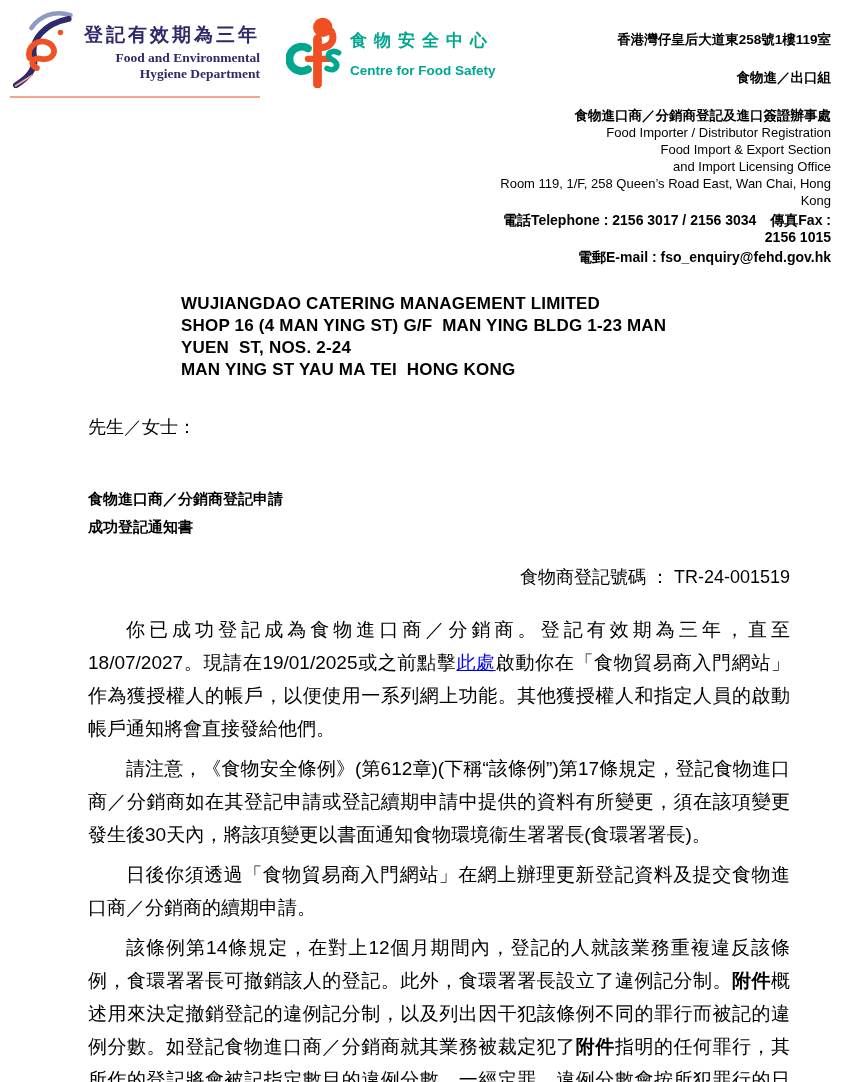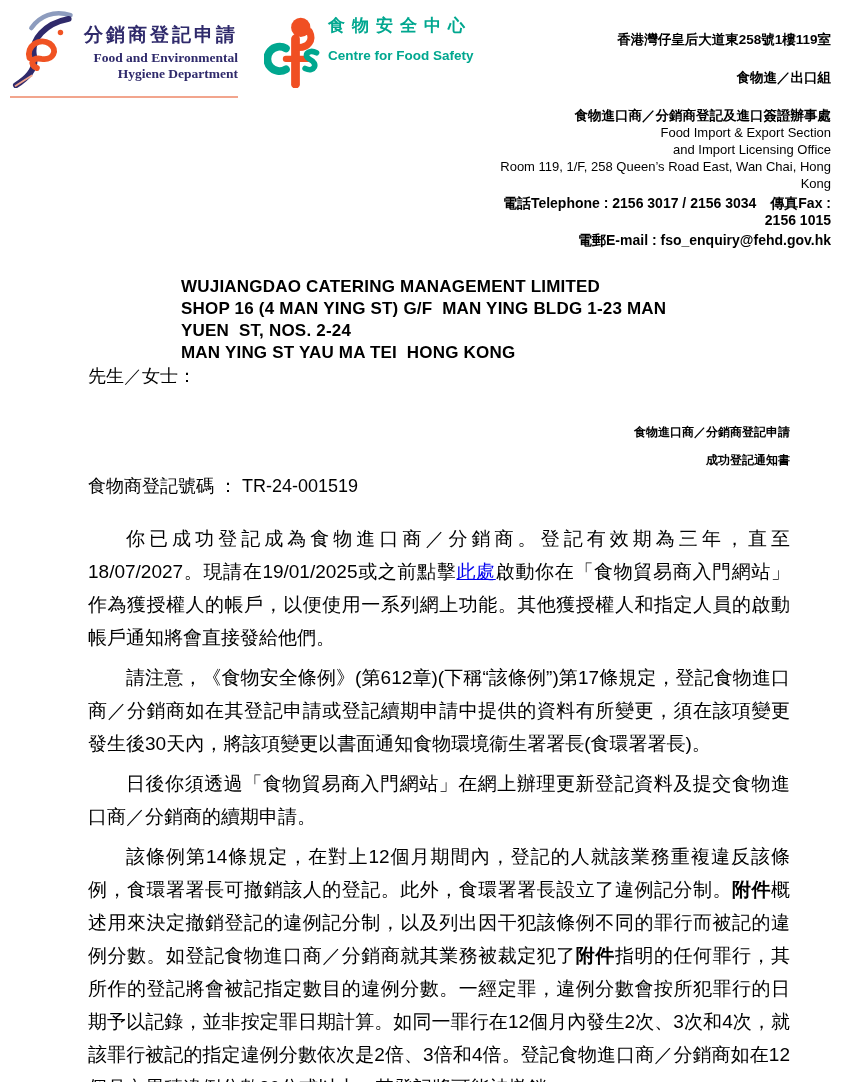--- a/index.html
+++ b/index.html
@@ -8,42 +8,42 @@
 
   
   .header { display:flex; align-items:flex-start; padding:8px 29px 0 10px; }
 
   .fehd-block { display:flex; align-items:flex-start; border-bottom:2px solid #f2a58d; padding-bottom:4px; }
   .fehd-graphic { width:70px; height:80px; flex:0 0 auto; }
   .fehd-text { margin-left:4px; padding-top:14px; color:#2f2a6b; font-family:"Liberation Serif", serif; }
   .fehd-zh { font-size:19px; font-weight:700; letter-spacing:3px; white-space:nowrap; }
   .fehd-en { font-size:13.5px; font-weight:700; line-height:16px; margin-top:2px;text-align:right; }
 
-  .cfs-block { display:flex; margin-left:26px; margin-top:6px; }
+  .cfs-block { display:flex; align-items:center; margin-left:26px; margin-top:6px; }
   .cfs-graphic { width:56px; height:74px; flex:0 0 auto; }
   .cfs-text { margin-left:8px; color:#00a78f; }
   .cfs-zh { font-size:17px; font-weight:700; letter-spacing:7px; white-space:nowrap; }
   .cfs-en { font-size:13.5px; font-weight:700; margin-top:11px; white-space:nowrap; }
 
   .addr-block { flex:1; text-align:right; line-height:17px; padding-top:2px; }
   .addr-zh { font-size:13.5px; font-weight:700; white-space:pre-wrap;margin-top:21px; }
   .addr-en { font-size:13px; font-weight:400; white-space:pre-wrap; }
   .addr-contact { font-size:14px; font-weight:700; margin-top:3px; white-space:pre-wrap; }
 
   
   .content { padding:0 70px 0 88px; }
 
   .recipient { margin:27px 0 0 93px; font-size:17px; font-weight:700; line-height:22px; letter-spacing:0.2px; }
   .recipient div { white-space:pre-wrap; }
 
-  .salutation { font-size:18px; }
+  .salutation { margin-top:34px; font-size:18px; }
 
-  .letter-title { margin-top:30px; text-align:right; font-weight:700; font-size:12px; line-height:28px; }
+  .letter-title { margin-top:46px; text-align:left; font-weight:700; font-size:15px; line-height:28px; }
 
-  .regline { text-align:left; font-size:18px; white-space:pre-wrap; }
+  .regline { margin-top:24px; text-align:right; font-size:18px; white-space:pre-wrap; }
 
   .bodytext { margin-top:24px; font-size:19px; line-height:33px; text-align:justify; text-justify:inter-ideograph; }
   .bodytext p { margin:0 0 7px 0; text-indent:38px; }
   .bodytext b { font-weight:700; }
   a.activate-link { color:#0000ee; text-decoration:underline; }
 </style>
 </head>
 <body>
 
 <div class="page">
@@ -54,21 +54,21 @@
       <span>
         <svg class="fehd-graphic" viewBox="0 0 72 88" xmlns="http://www.w3.org/2000/svg">
           <path d="M64 8 C46 2 30 9 21 22" stroke="#8d9cbe" stroke-width="5" fill="none" stroke-linecap="round"></path>
           <path d="M62 12 C36 17 20 35 24 53 C27 67 17 77 4 85" stroke="#2f2a6b" stroke-width="6.5" fill="none" stroke-linecap="round"></path>
           <path d="M19 55 C15 42 30 32 41 39 C51 46 45 58 32 56 C22 54 18 62 27 66" stroke="#f05323" stroke-width="6.5" fill="none" stroke-linecap="round"></path>
           <circle cx="53" cy="27" r="3" fill="#f05323"></circle>
           <path d="M3 86 L22 74" stroke="#f2a58d" stroke-width="2" fill="none"></path>
         </svg>
       </span>
       <div class="fehd-text">
-        <div class="fehd-zh">分銷商登記申請</div>
+        <div class="fehd-zh">登記有效期為三年</div>
         <div class="fehd-en">
           <div>Food and Environmental</div>
           <div>Hygiene Department</div>
         </div>
       </div>
     </div>
 
     <div class="cfs-block">
       <span>
         <svg class="cfs-graphic" viewBox="0 0 64 84" xmlns="http://www.w3.org/2000/svg">
@@ -83,20 +83,21 @@
       <div class="cfs-text">
         <div class="cfs-zh">食物安全中心</div>
         <div class="cfs-en">Centre for Food Safety</div>
       </div>
     </div>
 
     <div class="addr-block">
       <div class="addr-zh">香港灣仔皇后大道東258號1樓119室</div>
       <div class="addr-zh">食物進／出口組</div>
       <div class="addr-zh">食物進口商／分銷商登記及進口簽證辦事處</div>
+      <div class="addr-en">Food Importer / Distributor Registration</div>
       <div class="addr-en">Food Import &amp; Export Section</div>
       <div class="addr-en">and Import Licensing Office</div>
       <div class="addr-en">Room 119, 1/F, 258 Queen’s Road East, Wan Chai, Hong Kong</div>
       <div class="addr-contact">電話Telephone : 2156 3017 / 2156 3034　傳真Fax : 2156 1015</div>
       <div class="addr-contact">電郵E-mail : fso_enquiry@fehd.gov.hk</div>
     </div>
   </div>
 
   <div class="content">
 

